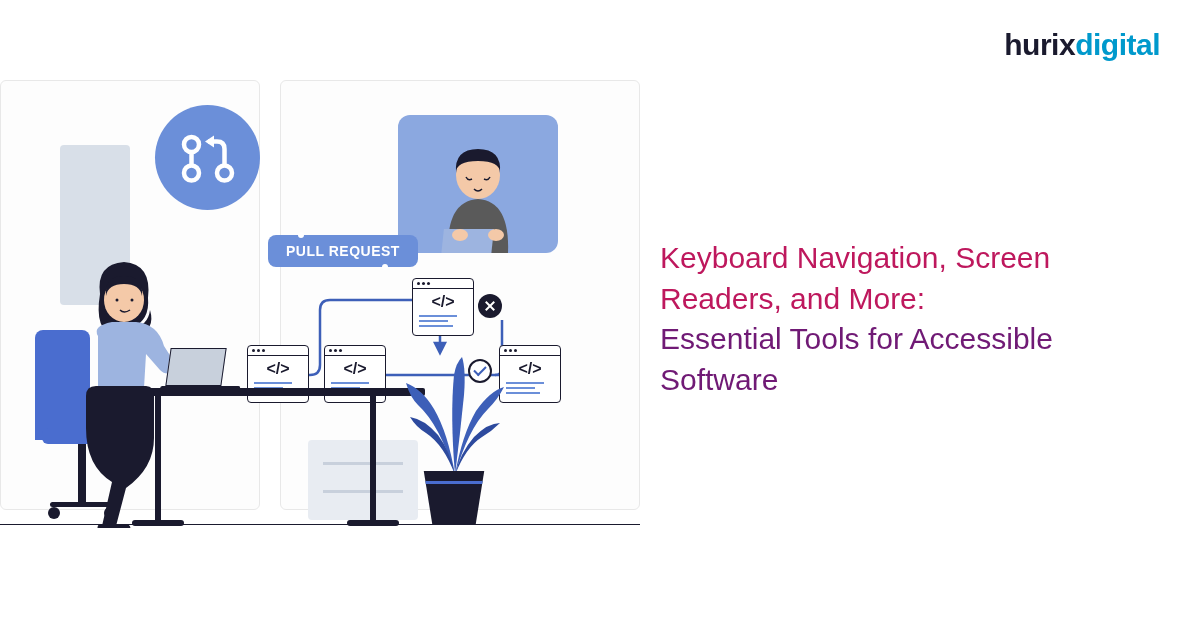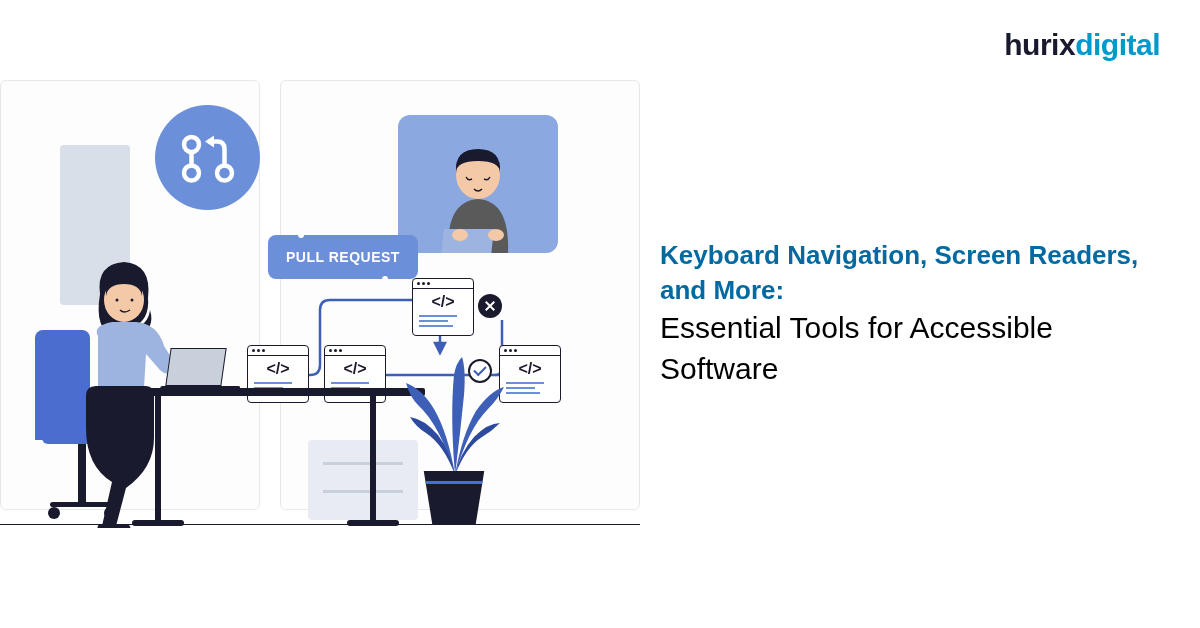--- a/index.html
+++ b/index.html
@@ -21,29 +21,29 @@
 }
 .logo .bold { font-weight: 700; color: #1a1a2e; }
 .logo .digital { color: #0099cc; font-weight: 600; }
 .title-block {
   position: absolute;
   top: 238px;
   left: 660px;
   width: 490px;
 }
 .title-bold {
-  font-size: 26px;
-  font-weight: 700;
-  color: #0369a1;
+  font-size: 30px;
+  font-weight: 400;
+  color: #be185d;
   line-height: 1.35;
 }
 .title-regular {
   font-size: 30px;
   font-weight: 400;
-  color: #000000;
+  color: #701a75;
   line-height: 1.35;
 }
 .illustration {
   position: absolute;
   top: 70px;
   left: 0;
   width: 640px;
   height: 550px;
 }
 
@@ -81,21 +81,21 @@
 .git-circle svg { width:60px; height:60px; }
 
 .avatar-card {
   position:absolute; top:45px; left:398px; width:160px; height:138px;
   background:#8ba8e0; border-radius:12px; overflow:hidden;
 }
 
 .pr-badge {
   position:absolute; top:165px; left:268px;
   background:#6b8fd9; color:#fff; font-size:14px; font-weight:600;
-  padding:14px 18px; border-radius:8px; letter-spacing:0.5px;
+  padding:8px 18px; border-radius:8px; letter-spacing:0.5px;
 }
 .pr-badge::before, .pr-badge::after {
   content:''; position:absolute; width:6px; height:6px; background:#fff; border-radius:50%;
 }
 .pr-badge::before { top:-3px; left:30px; }
 .pr-badge::after { bottom:-3px; right:30px; }
 
 .codewin {
   position:absolute; width:62px; height:58px; background:#fff;
   border:1.5px solid #1a1a2e; border-radius:4px;

